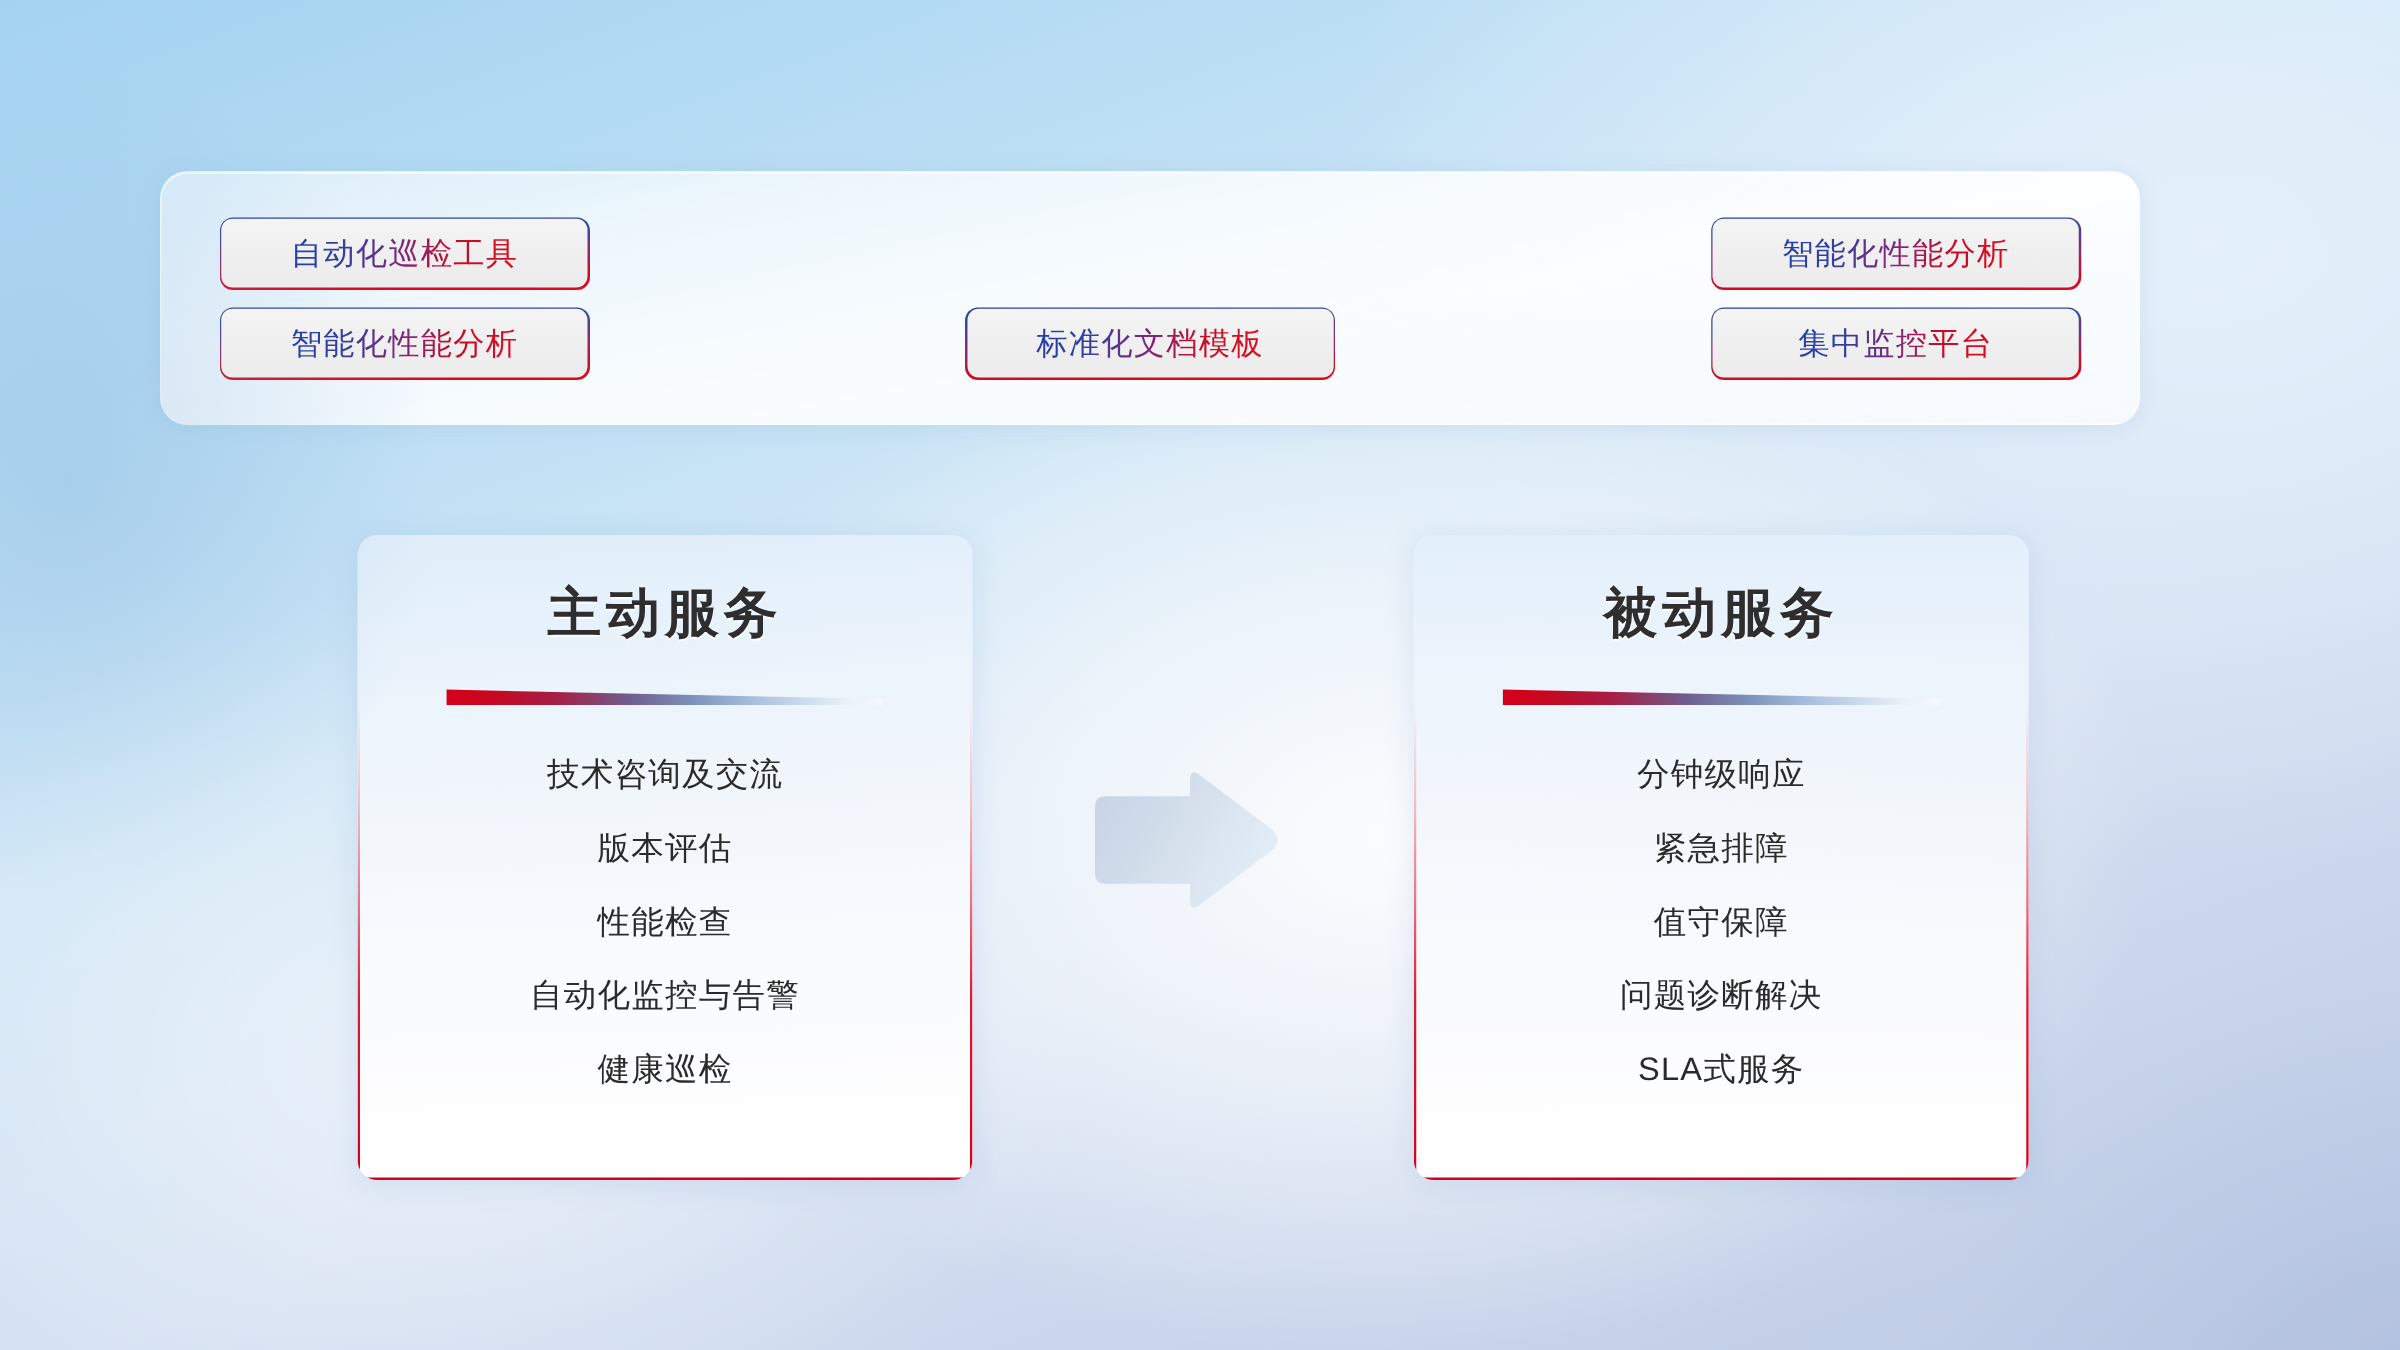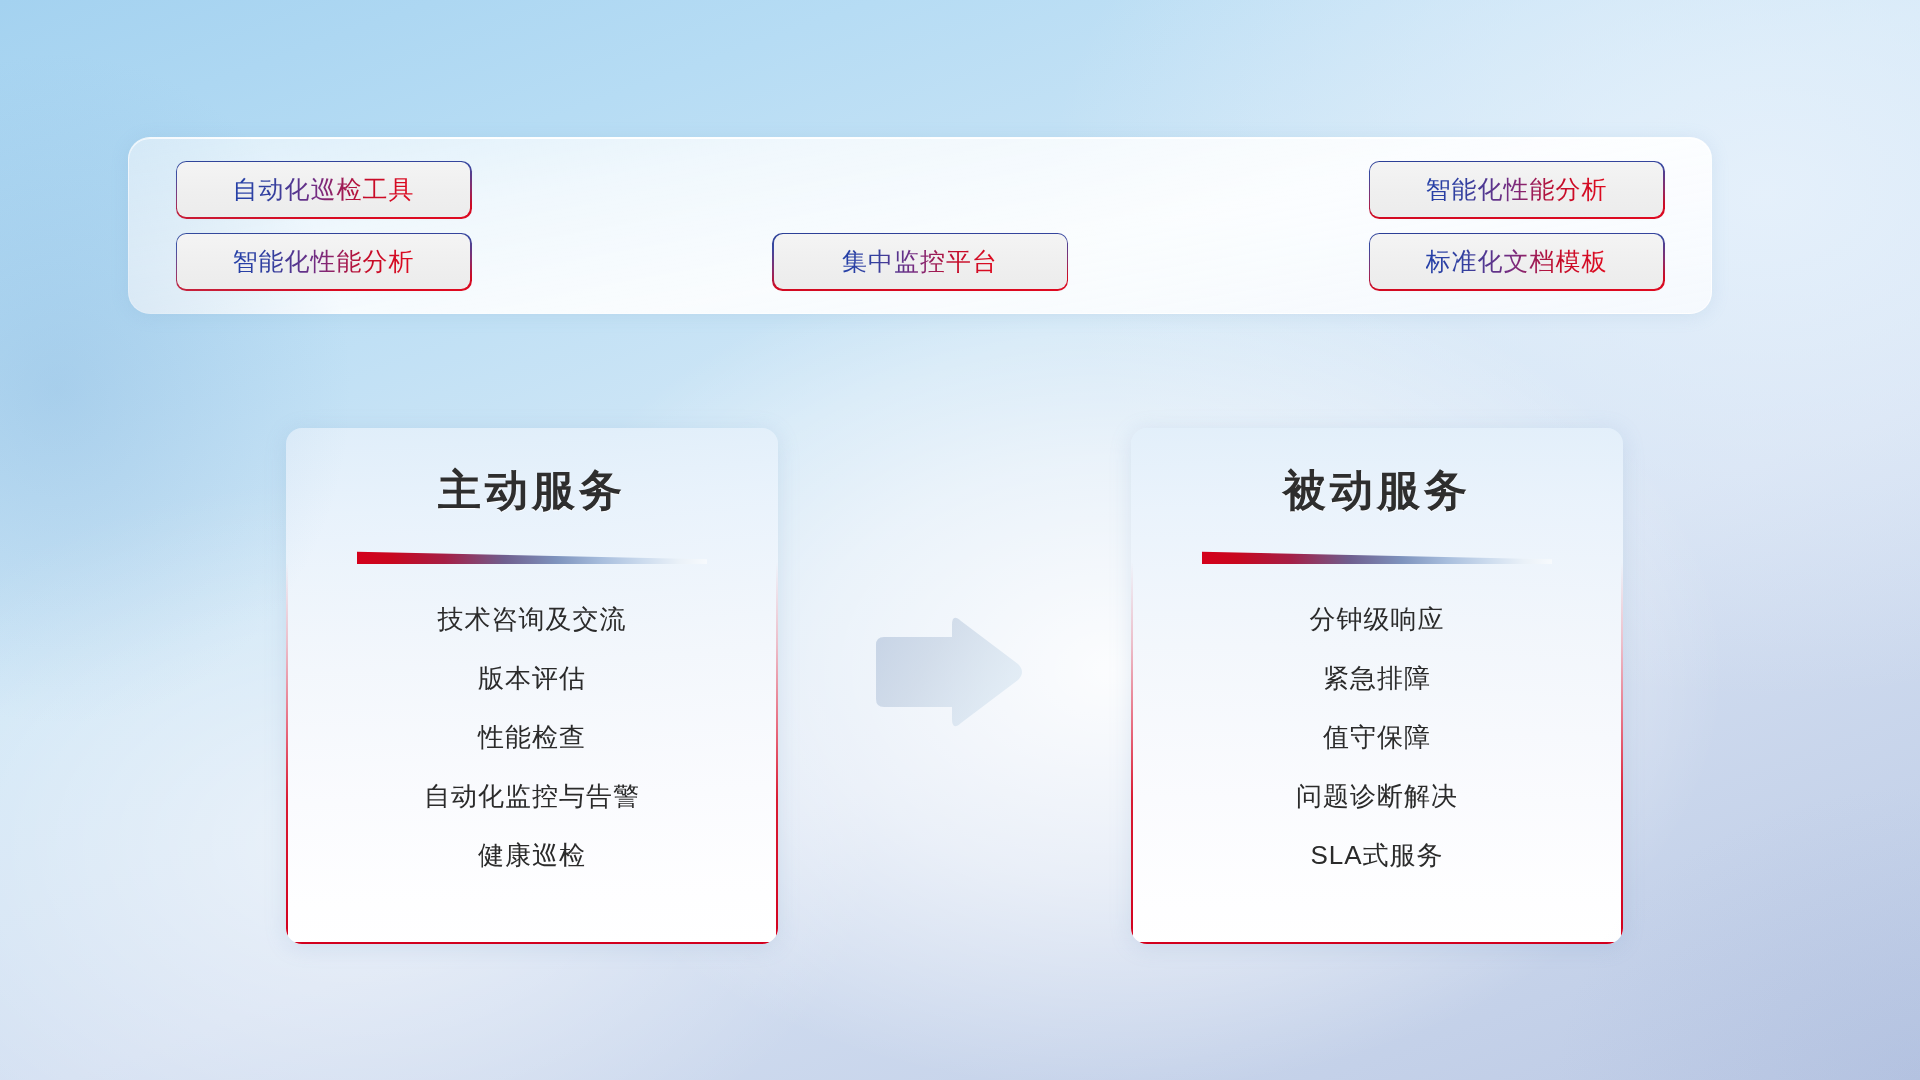--- a/index.html
+++ b/index.html
@@ -31,21 +31,21 @@
       radial-gradient(ellipse 420px 480px at 3% 36%, rgba(120,170,215,0.30) 0%, rgba(120,170,215,0) 70%),
       radial-gradient(ellipse 520px 420px at 100% 100%, rgba(150,170,210,0.25) 0%, rgba(150,170,210,0) 70%);
   }
 
   
   .top-panel {
     position: absolute;
     left: 128px;
     top: 137px;
     width: 1584px;
-    height: 177px;
+    height: 203px;
     border-radius: 22px;
     background:
       linear-gradient(170deg, rgba(255,255,255,0.55) 0%, rgba(255,255,255,0.78) 28%, rgba(255,255,255,0.90) 58%, rgba(250,252,255,0.82) 100%);
     box-shadow:
       0 2px 18px rgba(120,160,200,0.16),
       inset 0 1px 0 rgba(255,255,255,0.95);
     border: 1px solid rgba(255,255,255,0.75);
     display: flex;
     flex-direction: column;
     justify-content: center;
@@ -216,24 +216,24 @@
       <div class="pill">
         <span class="pill-label">智能化性能分析</span>
       </div>
     </div>
 
     <div class="pill-row">
       <div class="pill">
         <span class="pill-label">智能化性能分析</span>
       </div>
       <div class="pill">
+        <span class="pill-label">标准化文档模板</span>
+      </div>
+      <div class="pill">
         <span class="pill-label">集中监控平台</span>
-      </div>
-      <div class="pill">
-        <span class="pill-label">标准化文档模板</span>
       </div>
     </div>
 
   </div>
 
   <div class="card card-left">
     <div class="card-title">主动服务</div>
     <div class="divider"></div>
     <div class="card-list">
       <div class="card-list-item">技术咨询及交流</div>

